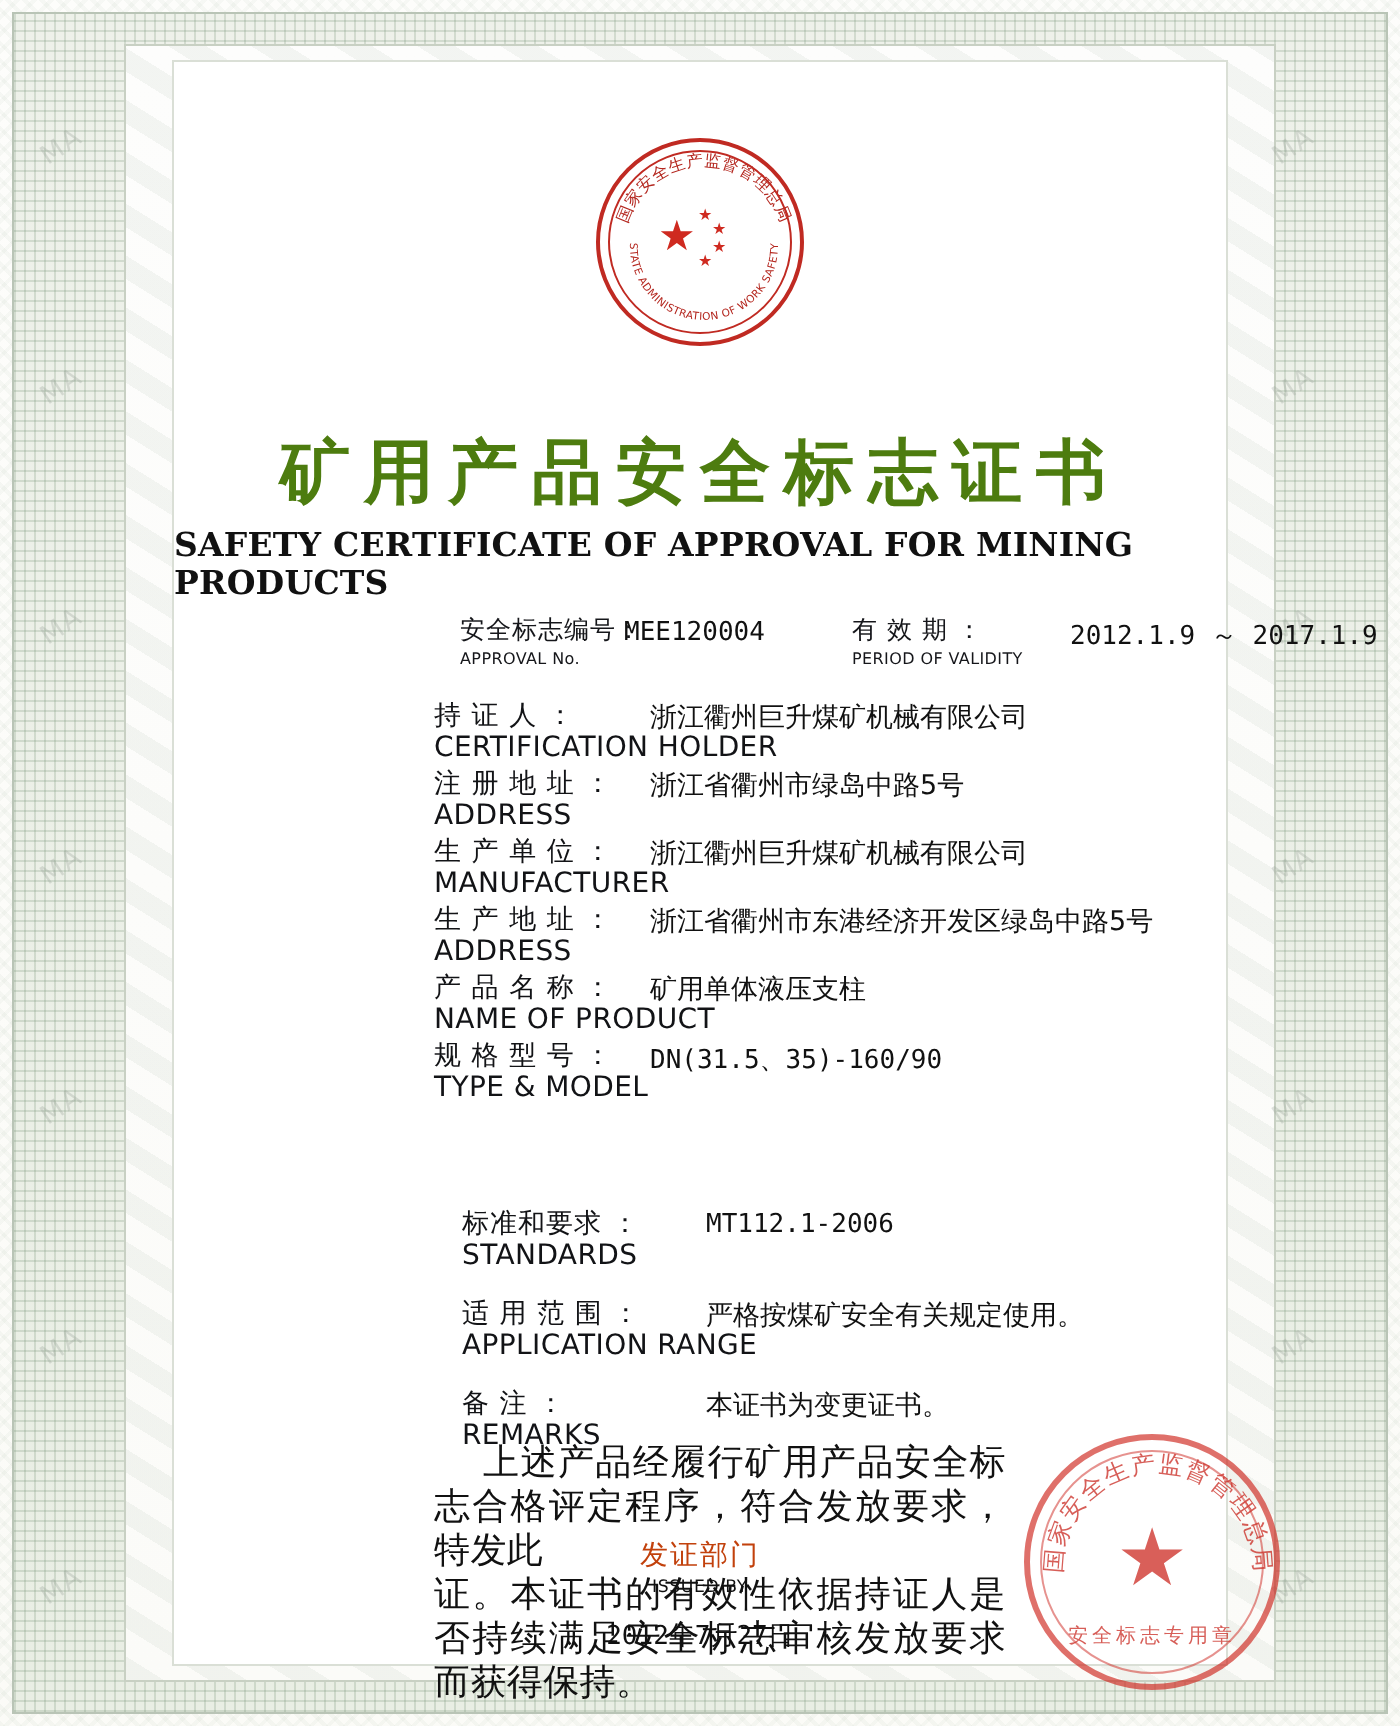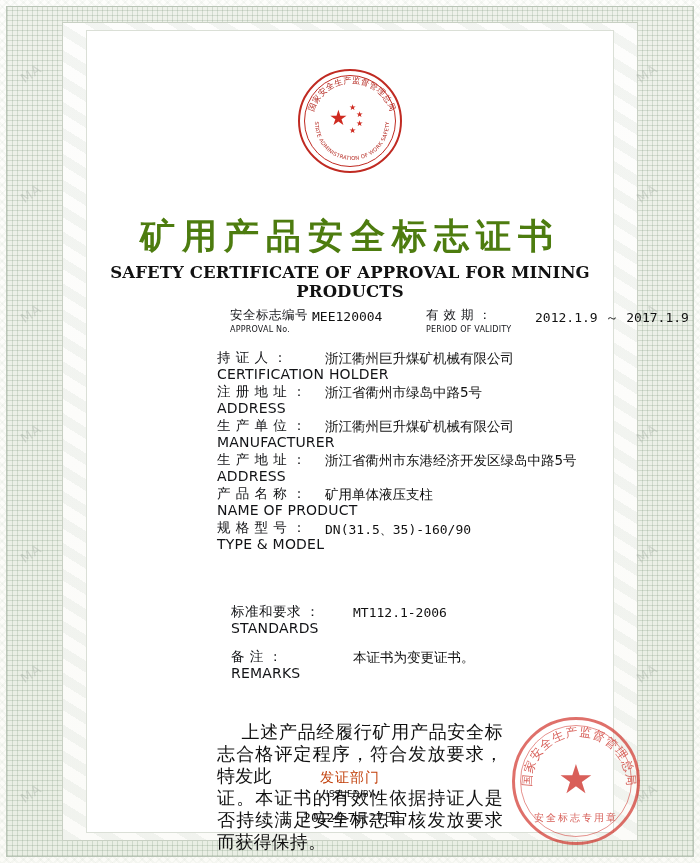--- a/index.html
+++ b/index.html
@@ -136,21 +136,20 @@
     text-align: center;
     font-size: 35px;
     font-weight: bold;
     letter-spacing: 7px;
     color: #4d7c0f;
     font-family: "DejaVu Serif", serif;
   }
   .title-en {
     position: absolute;
     top: 232px; left: 0; right: 0;
-    text-align: center;
     font-size: 16.5px;
     font-weight: bold;
     letter-spacing: 0.1px;
     color: #111111;
     font-family: "DejaVu Serif", serif;
   }
 
   
   .row-approval {
     position: absolute;
@@ -432,20 +431,25 @@
     </div>
 
     <div class="fields-2">
 
       <div class="field">
         <div class="f-label-cn">标准和要求 ：</div>
         <div class="f-label-en">STANDARDS</div>
         <div class="f-value mono">MT112.1-2006</div>
       </div>
 
+      <div class="field">
+        <div class="f-label-cn">适 用 范 围 ：</div>
+        <div class="f-label-en">APPLICATION RANGE</div>
+        <div class="f-value">严格按煤矿安全有关规定使用。</div>
+      </div>
 
       <div class="field">
         <div class="f-label-cn">备      注 ：</div>
         <div class="f-label-en">REMARKS</div>
         <div class="f-value">本证书为变更证书。</div>
       </div>
 
     </div>
 
     <div class="statement">

